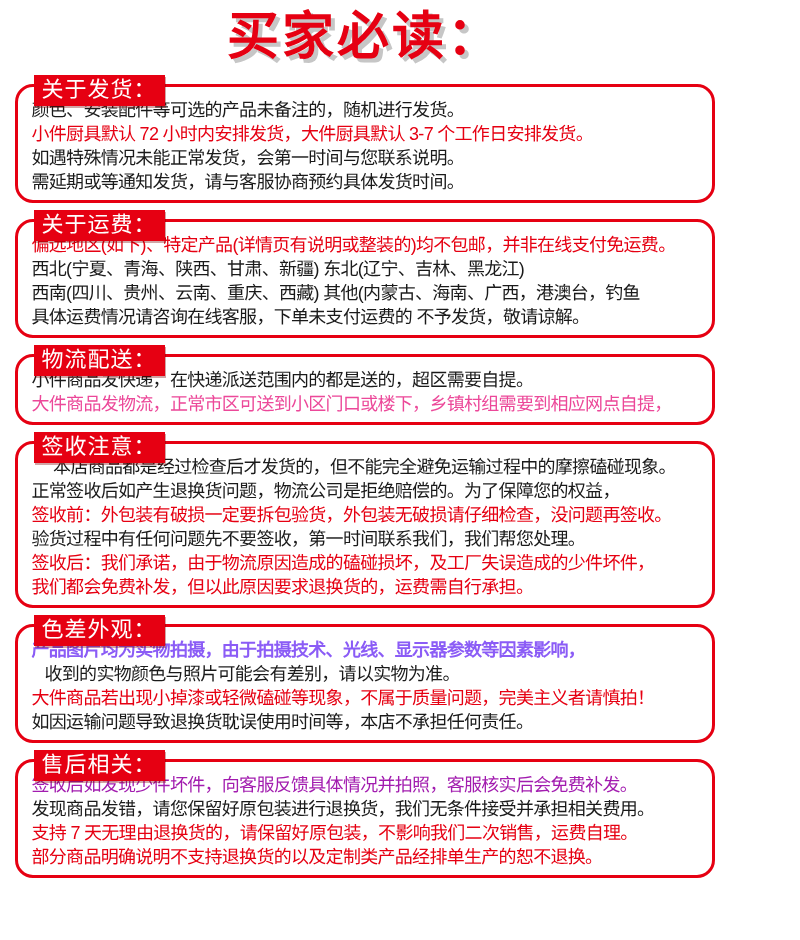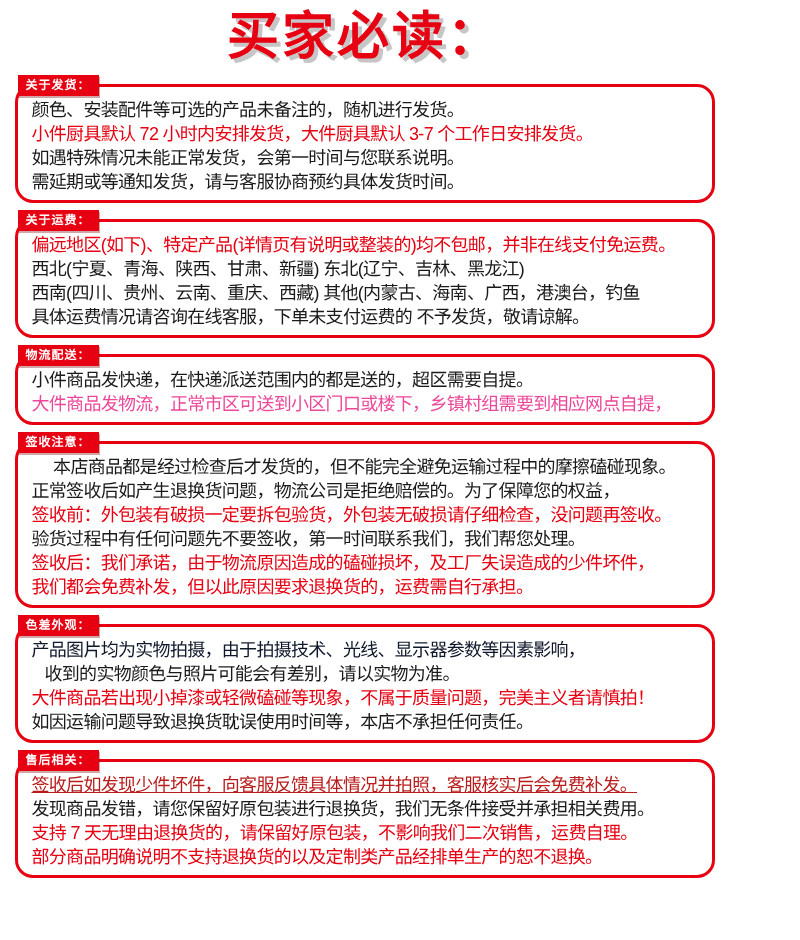--- a/index.html
+++ b/index.html
@@ -28,25 +28,25 @@
     width: 700px;
     margin: 0 auto 16px auto;
     border: 3px solid #e60012;
     border-radius: 18px;
     background: #ffffff;
     padding: 11px 14px 6px 14px;
   }
   .section-label {
     position: absolute;
     top: -12px;
-    left: 0;
+    left: 16px;
     background: #e60012;
     color: #ffffff;
-    font-weight: bold;
-    font-size: 12px;
+    font-weight: normal;
+    font-size: 22px;
     line-height: 1;
     padding: 4px 8px 5px 8px;
     letter-spacing: 1px;
     box-shadow: 1px 2px 0 rgba(120,0,0,0.35);
     white-space: nowrap;
   }
   .notice-line {
     margin: 0;
     font-size: 18px;
     line-height: 24px;
@@ -89,27 +89,27 @@
     <p class="notice-line" style="color: rgb(26, 26, 26); text-align: center;">本店商品都是经过检查后才发货的，但不能完全避免运输过程中的摩擦磕碰现象。</p>
     <p class="notice-line" style="color: rgb(26, 26, 26);">正常签收后如产生退换货问题，物流公司是拒绝赔偿的。为了保障您的权益，</p>
     <p class="notice-line" style="color: rgb(230, 0, 18);">签收前：外包装有破损一定要拆包验货，外包装无破损请仔细检查，没问题再签收。</p>
     <p class="notice-line" style="color: rgb(26, 26, 26);">验货过程中有任何问题先不要签收，第一时间联系我们，我们帮您处理。</p>
     <p class="notice-line" style="color: rgb(230, 0, 18);">签收后：我们承诺，由于物流原因造成的磕碰损坏，及工厂失误造成的少件坏件，</p>
     <p class="notice-line" style="color: rgb(230, 0, 18);">我们都会免费补发，但以此原因要求退换货的，运费需自行承担。</p>
   </div>
 
   <div class="notice-section">
     <div class="section-label">色差外观：</div>
-    <p class="notice-line" style="color: #0f172a;">产品图片均为实物拍摄，由于拍摄技术、光线、显示器参数等因素影响，</p>
+    <p class="notice-line" style="color: #8b5cf6; font-weight: bold;">产品图片均为实物拍摄，由于拍摄技术、光线、显示器参数等因素影响，</p>
     <p class="notice-line" style="color: rgb(26, 26, 26); margin-left: 13px;">收到的实物颜色与照片可能会有差别，请以实物为准。</p>
     <p class="notice-line" style="color: rgb(230, 0, 18);">大件商品若出现小掉漆或轻微磕碰等现象，不属于质量问题，完美主义者请慎拍！</p>
     <p class="notice-line" style="color: rgb(26, 26, 26);">如因运输问题导致退换货耽误使用时间等，本店不承担任何责任。</p>
   </div>
 
   <div class="notice-section">
     <div class="section-label">售后相关：</div>
-    <p class="notice-line" style="color: #b91c1c; text-decoration: underline;">签收后如发现少件坏件，向客服反馈具体情况并拍照，客服核实后会免费补发。</p>
+    <p class="notice-line" style="color: #a21caf;">签收后如发现少件坏件，向客服反馈具体情况并拍照，客服核实后会免费补发。</p>
     <p class="notice-line" style="color: rgb(26, 26, 26);">发现商品发错，请您保留好原包装进行退换货，我们无条件接受并承担相关费用。</p>
     <p class="notice-line" style="color: rgb(230, 0, 18);">支持 7 天无理由退换货的，请保留好原包装，不影响我们二次销售，运费自理。</p>
     <p class="notice-line" style="color: rgb(230, 0, 18);">部分商品明确说明不支持退换货的以及定制类产品经排单生产的恕不退换。</p>
   </div>
 
 </div>
 
 </body></html>

